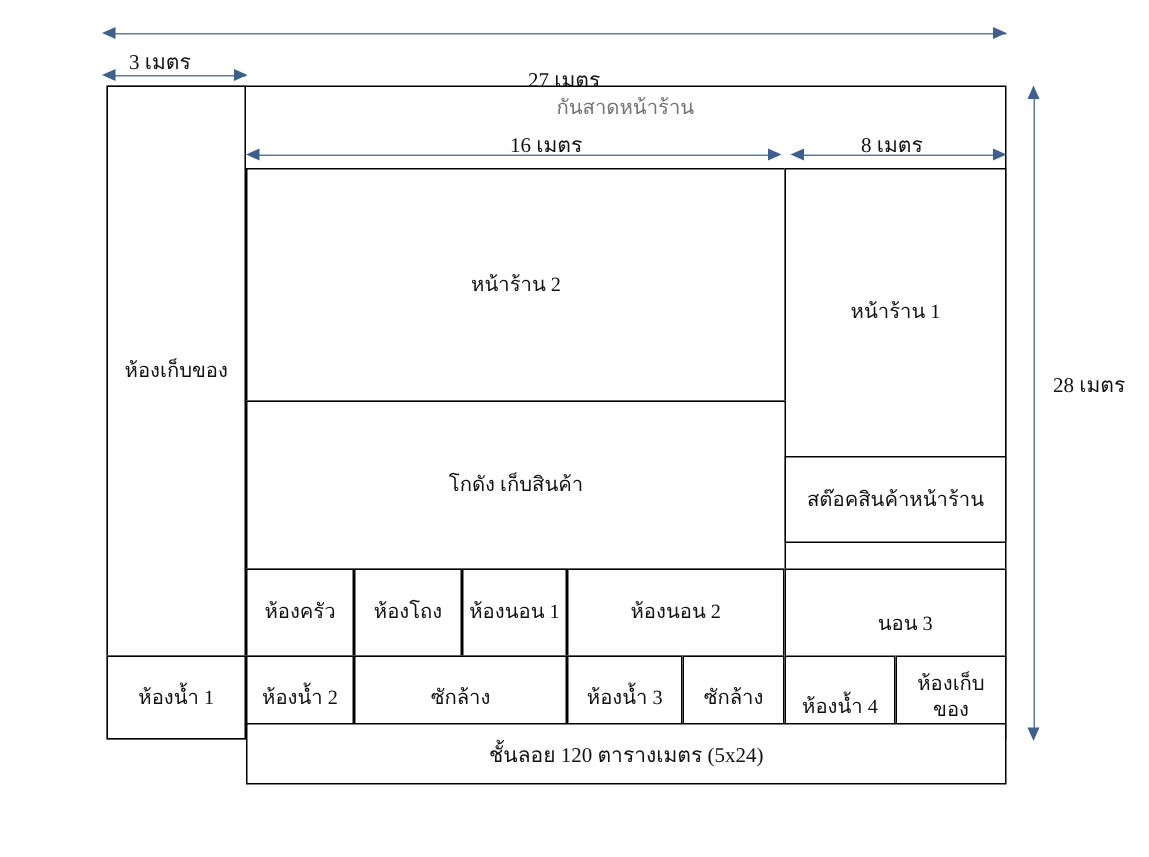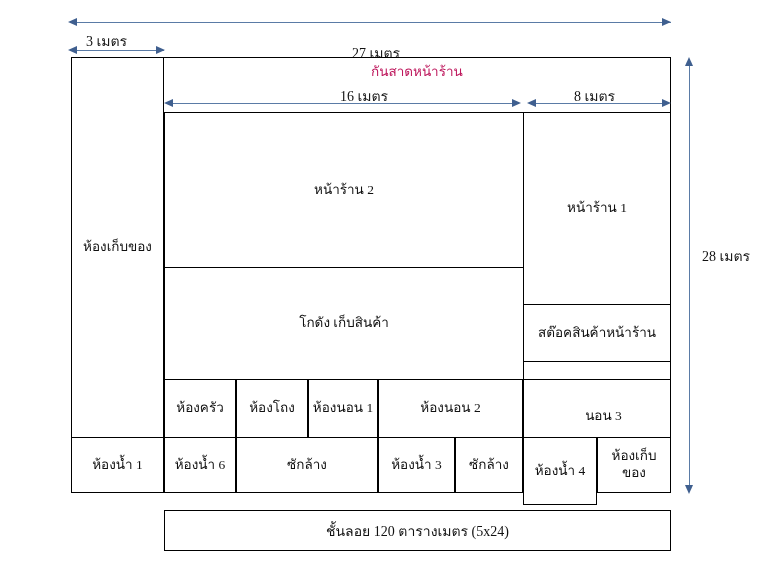--- a/index.html
+++ b/index.html
@@ -85,21 +85,21 @@
 
   .dim-label {
     position: absolute;
     font-size: 14px;
     color: #111111;
     white-space: nowrap;
   }
   .plan-note {
     position: absolute;
     font-size: 13.5px;
-    color: #be185d;
+    color: #737373;
     white-space: nowrap;
   }
 
   .caption-bar {
     position: absolute;
     box-sizing: border-box;
     border: 1.6px solid #000000;
     background: #ffffff;
     display: flex;
     align-items: center;
@@ -175,35 +175,35 @@
     <span class="room-label">ห้องนอน 2</span>
   </div>
   <div class="room" style="left:523px; top:379px; width:148px; height:75px;padding-left:15px;">
     <span class="room-label">นอน 3</span>
   </div>
 
   <div class="room" style="left:71px; top:437px; width:93px; height:56px;">
     <span class="room-label">ห้องน้ำ 1</span>
   </div>
   <div class="room" style="left:164px; top:437px; width:72px; height:56px;">
-    <span class="room-label">ห้องน้ำ 6</span>
+    <span class="room-label">ห้องน้ำ 2</span>
   </div>
   <div class="room" style="left:236px; top:437px; width:142px; height:56px;">
     <span class="room-label">ซักล้าง</span>
   </div>
   <div class="room" style="left:378px; top:437px; width:77px; height:56px;">
     <span class="room-label">ห้องน้ำ 3</span>
   </div>
   <div class="room" style="left:455px; top:437px; width:68px; height:56px;">
     <span class="room-label">ซักล้าง</span>
   </div>
   <div class="room" style="left:523px; top:437px; width:74px; height:68px;align-items:center;">
     <span class="room-label">ห้องน้ำ 4</span>
   </div>
   <div class="room" style="left:597px; top:437px; width:74px; height:56px;">
     <span class="room-label">ห้องเก็บของ</span>
   </div>
 
-  <div class="caption-bar" style="left:164px; top:510px; width:507px; height:41px;">
+  <div class="caption-bar" style="left:164px; top:482px; width:507px; height:41px;">
     <span>ชั้นลอย 120 ตารางเมตร (5x24)</span>
   </div>
 
 </div>
 
 </body></html>

